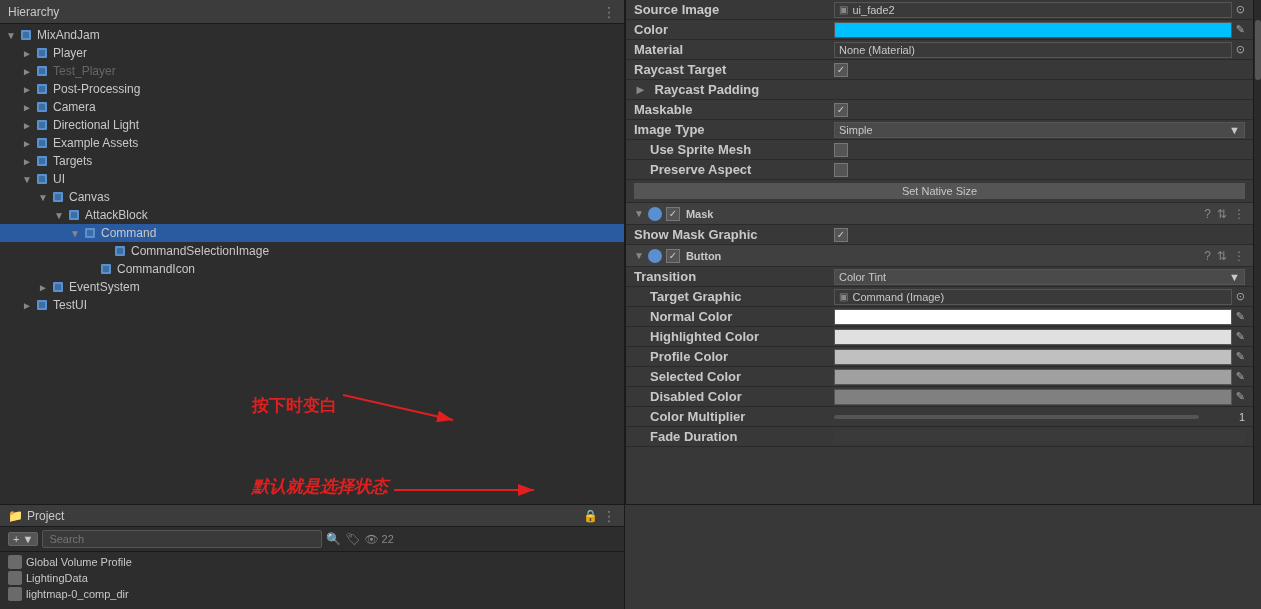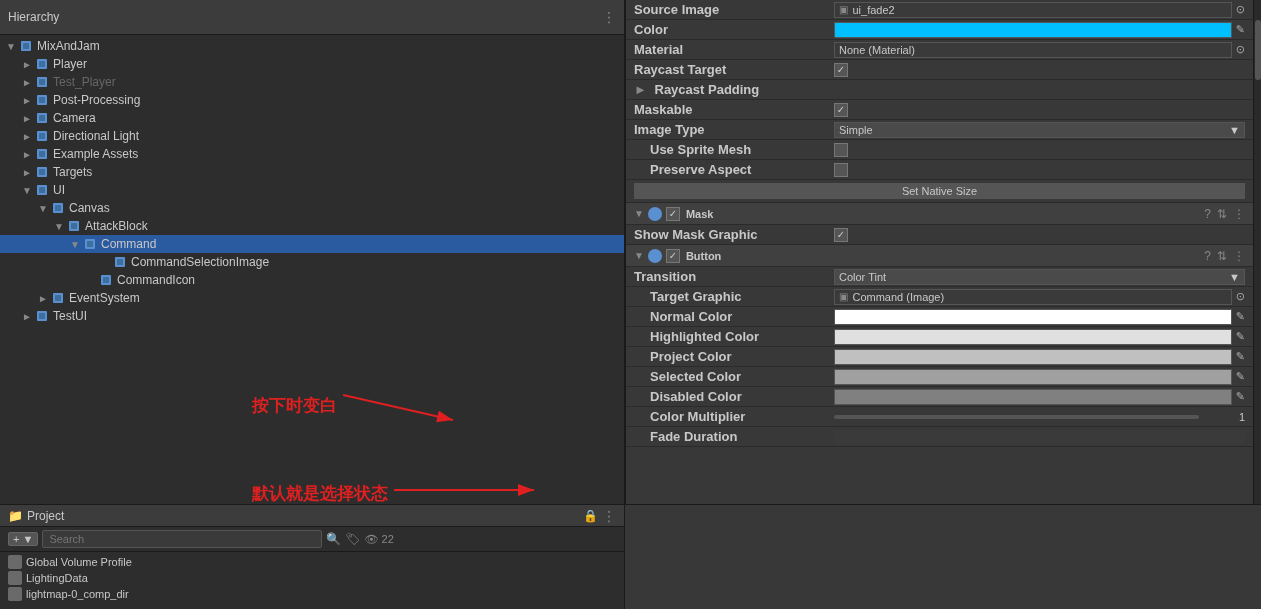--- a/index.html
+++ b/index.html
@@ -31,21 +31,21 @@
       overflow: hidden;
     }
 
     .hierarchy-header {
       background: #3c3c3c;
       padding: 4px 8px;
       border-bottom: 1px solid #1a1a1a;
       display: flex;
       align-items: center;
       justify-content: space-between;
-      height: 35px;
+      height: 24px;
     }
 
     .hierarchy-title {
       color: #c8c8c8;
       font-size: 12px;
     }
 
     .hierarchy-content {
       flex: 1;
       overflow-y: auto;
@@ -680,21 +680,21 @@
 
       <div class="inspector-row">
         <span class="inspector-label indented">Highlighted Color</span>
         <div class="inspector-value">
           <div class="color-bar color-light"></div>
           <span class="pick-icon">✎</span>
         </div>
       </div>
 
       <div class="inspector-row">
-        <span class="inspector-label indented">Project Color</span>
+        <span class="inspector-label indented">Profile Color</span>
         <div class="inspector-value">
           <div class="color-bar color-gray"></div>
           <span class="pick-icon">✎</span>
         </div>
       </div>
 
       <div class="inspector-row">
         <span class="inspector-label indented">Selected Color</span>
         <div class="inspector-value">
           <div class="color-bar color-darkgray"></div>
@@ -778,21 +778,21 @@
       <span style="color:#e02020; font-size:17px; font-weight:bold;">按下时变白</span>
       <svg width="120" height="40" viewBox="0 0 120 40">
         <defs>
             <marker id="a1" markerWidth="8" markerHeight="6" refX="8" refY="3" orient="auto">
               <polygon points="0 0, 8 3, 0 6" fill="#e02020"></polygon>
             </marker>
           </defs>
         <line x1="0" y1="10" x2="110" y2="35" stroke="#e02020" stroke-width="2" marker-end="url(#a1)"></line>
       </svg>
     </div>
-    <div style="display:flex; align-items:flex-end; gap:6px; margin-top:20px;">
+    <div style="display:flex; align-items:flex-start; gap:6px; margin-top:20px;font-style:italic;">
       <span style="color:#e02020; font-size:17px; font-weight:bold;">默认就是选择状态</span>
       <svg width="150" height="30" viewBox="0 0 150 30">
         <defs>
             <marker id="a2" markerWidth="8" markerHeight="6" refX="8" refY="3" orient="auto">
               <polygon points="0 0, 8 3, 0 6" fill="#e02020"></polygon>
             </marker>
           </defs>
         <line x1="0" y1="15" x2="140" y2="15" stroke="#e02020" stroke-width="2" marker-end="url(#a2)"></line>
       </svg>
     </div>

